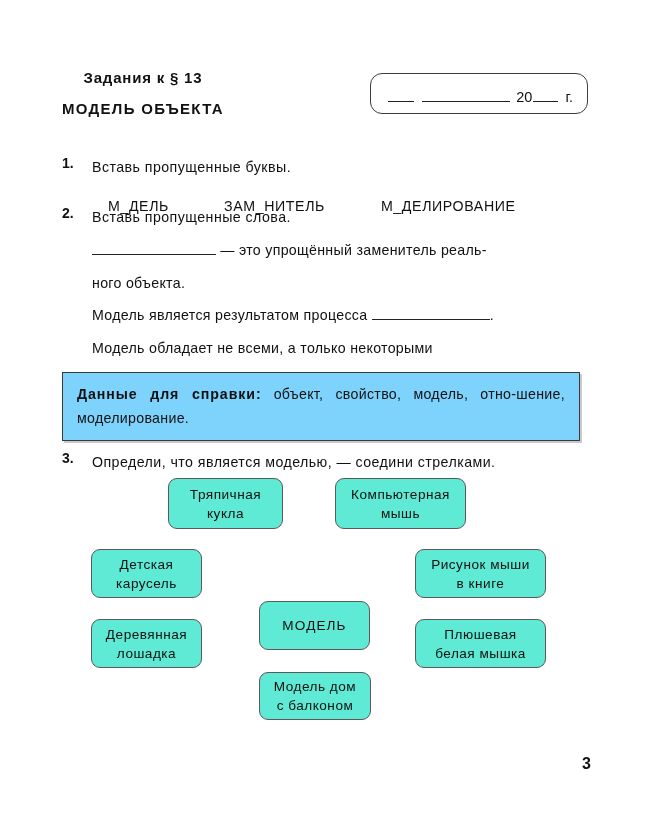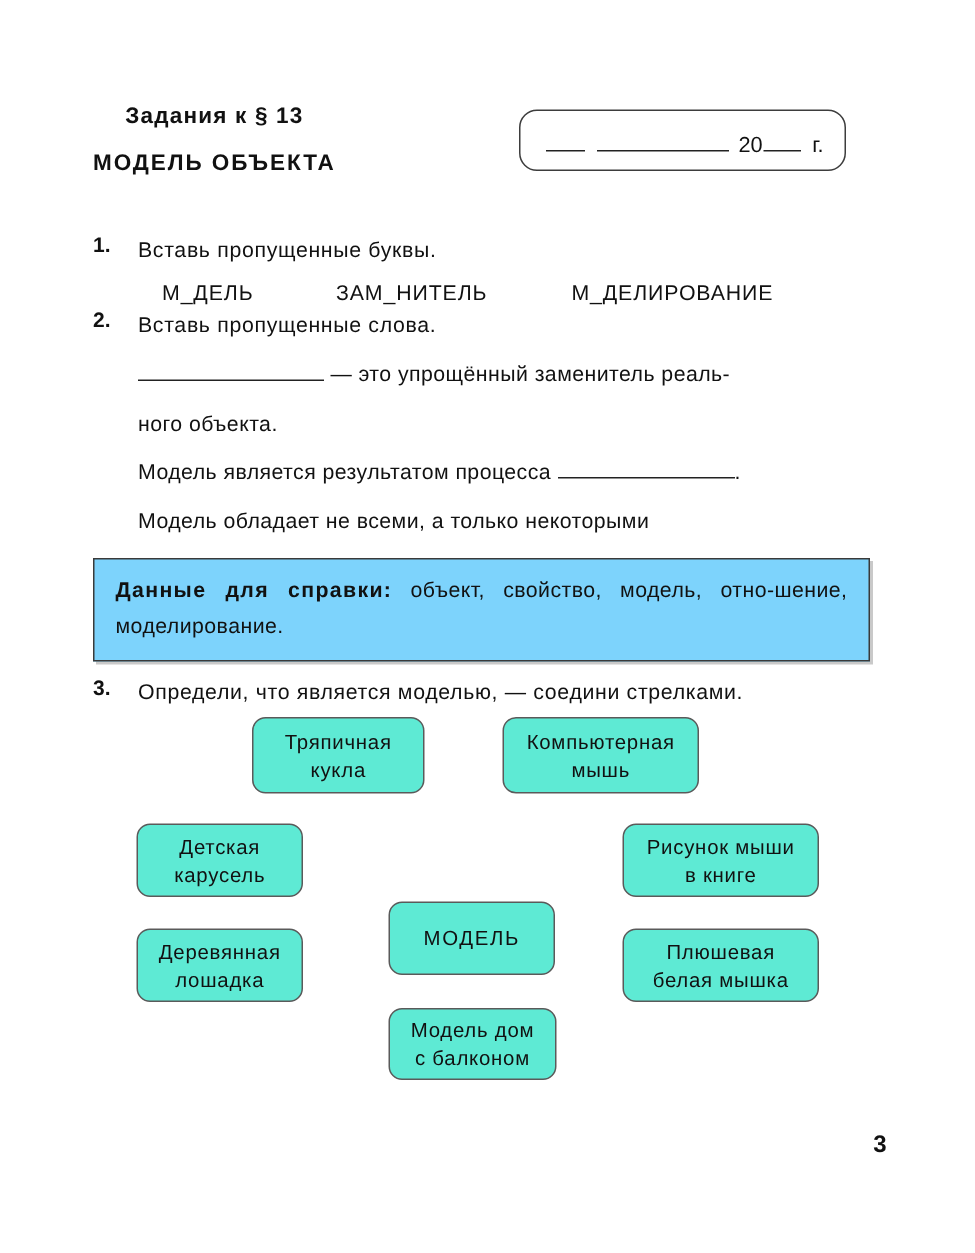--- a/index.html
+++ b/index.html
@@ -45,21 +45,21 @@
   .title-line2 {
     font-size: 15px;
     font-weight: bold;
     letter-spacing: 1.3px;
     white-space: nowrap;
     line-height: 20px;
     margin-top: 11px;
   }
   .date-field {
     position: absolute;
-    right: 24px;
+    right: 0;
     top: 5px;
     width: 218px;
     height: 41px;
     border: 1.4px solid #3d3d3d;
     border-radius: 12px;
     box-sizing: border-box;
     display: flex;
     align-items: flex-end;
     justify-content: flex-end;
     padding: 0 14px 8px 0;
@@ -98,21 +98,21 @@
   .task-body {
     margin-left: 30px;
     font-size: 14.2px;
     line-height: 25px;
     letter-spacing: 0.45px;
   }
 
   #task1 { top: 155px; }
   .words-line {
     margin-left: 30px;
-    margin-top: 8px;
+    margin-top: 18px;
     font-size: 14.2px;
     letter-spacing: 0.6px;
     display: flex;
   }
   .words-line .w1 { margin-left: 16px; }
   .words-line .w2 { margin-left: 55px; }
   .words-line .w3 { margin-left: 56px; }
 
   #task2 { top: 205px; }
 

